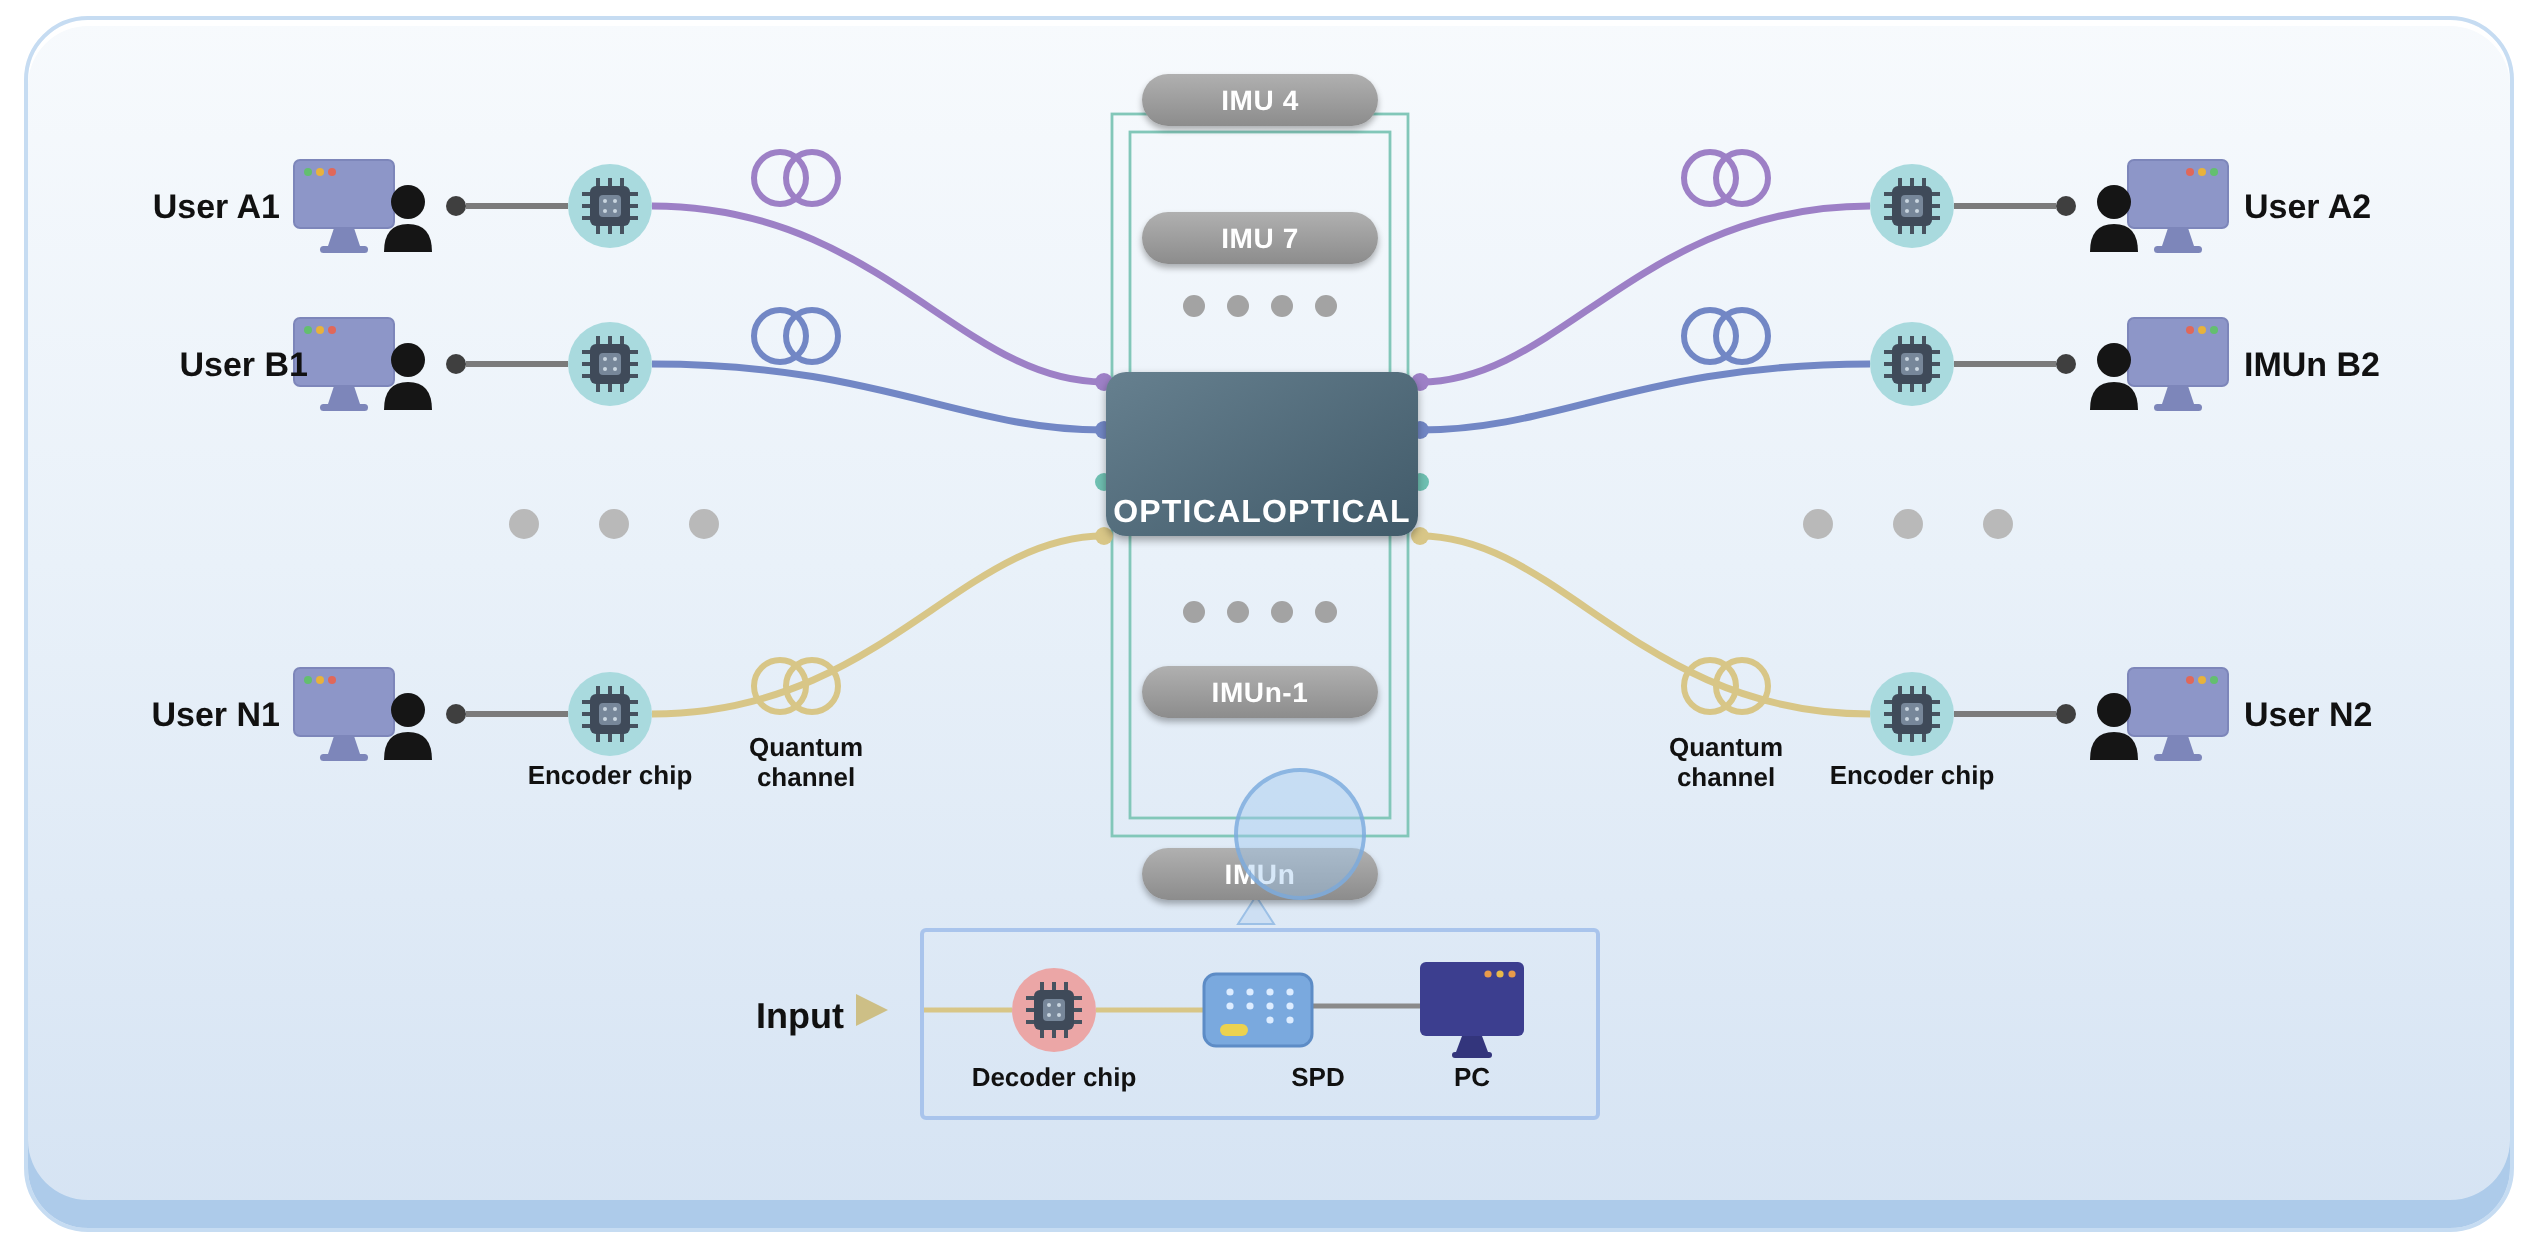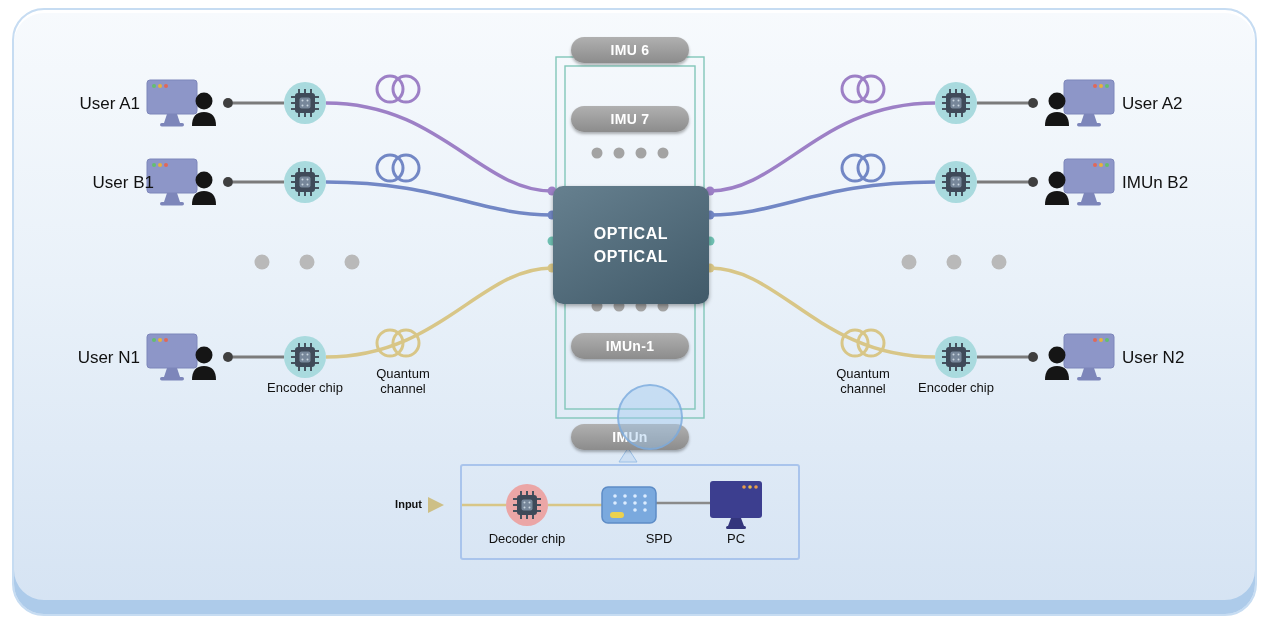--- a/index.html
+++ b/index.html
@@ -2,39 +2,39 @@
 <html style="--channel_a: #9d80c6; --channel_b: #7287c5; --channel_n: #d8c687; --switch_port: #6fc0b2; --encoder_bg: #a9dade; --decoder_bg: #eba6a6; --switch_top: #66808f; --switch_bottom: #415a69; --imu_top: #b0b0b0; --imu_bottom: #8c8c8c; --bracket: #82c7b9; --panel_edge: #adcbea;"><head>
 <meta charset="utf-8">
 <style>
   html,body{margin:0;padding:0;background:#ffffff;}
   #stage{position:relative;width:1269px;height:625px;font-family:"Liberation Sans",sans-serif;overflow:hidden;}
   .panel{position:absolute;left:12px;top:8px;width:1241px;height:604px;border-radius:32px;
          background:linear-gradient(180deg,#f7fafd 0%,#e9f1f9 45%,#d5e3f3 100%);
          border:2px solid #c6dcf2;
          box-shadow:inset 0 -14px 0 var(--panel_edge,#adcbea), inset 0 3px 0 #ffffff;z-index:0;}
   #wires{position:absolute;left:0;top:0;z-index:1;}
-  .lbl{position:absolute;color:#111;z-index:2;}
+  .lbl{position:absolute;color:#111;z-index:2;font-weight:bold;}
   .user-lbl{font-size:17px;}
   .small-lbl{font-size:13px;line-height:1.15;text-align:center;}
   .imu{position:absolute;left:571px;width:118px;height:26px;border-radius:13px;z-index:2;
        background:linear-gradient(var(--imu_top,#b0b0b0),var(--imu_bottom,#8c8c8c));
        color:#fff;font-weight:bold;font-size:14px;letter-spacing:.3px;
        display:flex;align-items:center;justify-content:center;
        box-shadow:0 2px 3px rgba(0,0,0,.3);}
-  .switch{position:absolute;left:553px;top:186px;width:156px;height:118px;border-radius:10px;z-index:2;
+  .switch{position:absolute;left:553px;top:186px;width:156px;height:82px;border-radius:10px;z-index:2;
           background:linear-gradient(150deg,var(--switch_top,#66808f),var(--switch_bottom,#415a69));
           color:#fff;font-weight:bold;font-size:16px;letter-spacing:.6px;line-height:1.45;
-          display:flex;flex-direction:column;align-items:center;justify-content:center;
+          display:flex;align-items:flex-end;justify-content:center;
           box-shadow:0 2px 4px rgba(0,0,0,.35);}
   .unitbox{position:absolute;left:460px;top:464px;width:336px;height:92px;z-index:2;
            border:2px solid #a9c4ec;border-radius:3px;background:transparent;}
   .lens{position:absolute;left:617px;top:384px;width:62px;height:62px;border-radius:50%;z-index:3;
         background:rgba(160,200,238,.42);border:2px solid rgba(120,168,220,.75);}
   .unit-title{font-size:17px;font-weight:500;text-align:center;}
-  .input-lbl{font-size:11px;font-weight:bold;text-align:right;}
+  .input-lbl{font-size:18px;font-weight:bold;text-align:right;}
 </style>
 </head>
 <body>
 
 <div id="stage">
 
   <div class="panel"></div>
 
   <svg id="wires" width="1269" height="625" viewBox="0 0 1269 625">
     <defs>
@@ -221,21 +221,21 @@
     <g transform="translate(710,481)">
       <rect width="52" height="37" rx="3" fill="#3c3e8f"></rect>
       <circle cx="34" cy="6" r="1.8" fill="#e89a4a"></circle>
         <circle cx="40" cy="6" r="1.8" fill="#e8b94a"></circle>
         <circle cx="46" cy="6" r="1.8" fill="#e89a4a"></circle>
       <path d="M21 37 L31 37 L34 45 L18 45 Z" fill="#33357c"></path>
       <rect x="16" y="45" width="20" height="3" rx="1.5" fill="#33357c"></rect>
     </g>
   </svg>
 
-  <div class="imu" style="top:37px">IMU 6</div>
+  <div class="imu" style="top:37px">IMU 4</div>
   <div class="imu" style="top:106px">IMU 7</div>
   <div class="imu" style="top:333px">IMUn-1</div>
   <div class="imu" style="top:424px">IMUn</div>
 
   <div class="switch">
     <span>OPTICAL</span>
     <span>OPTICAL</span>
   </div>
 
   <div class="lens"></div>

